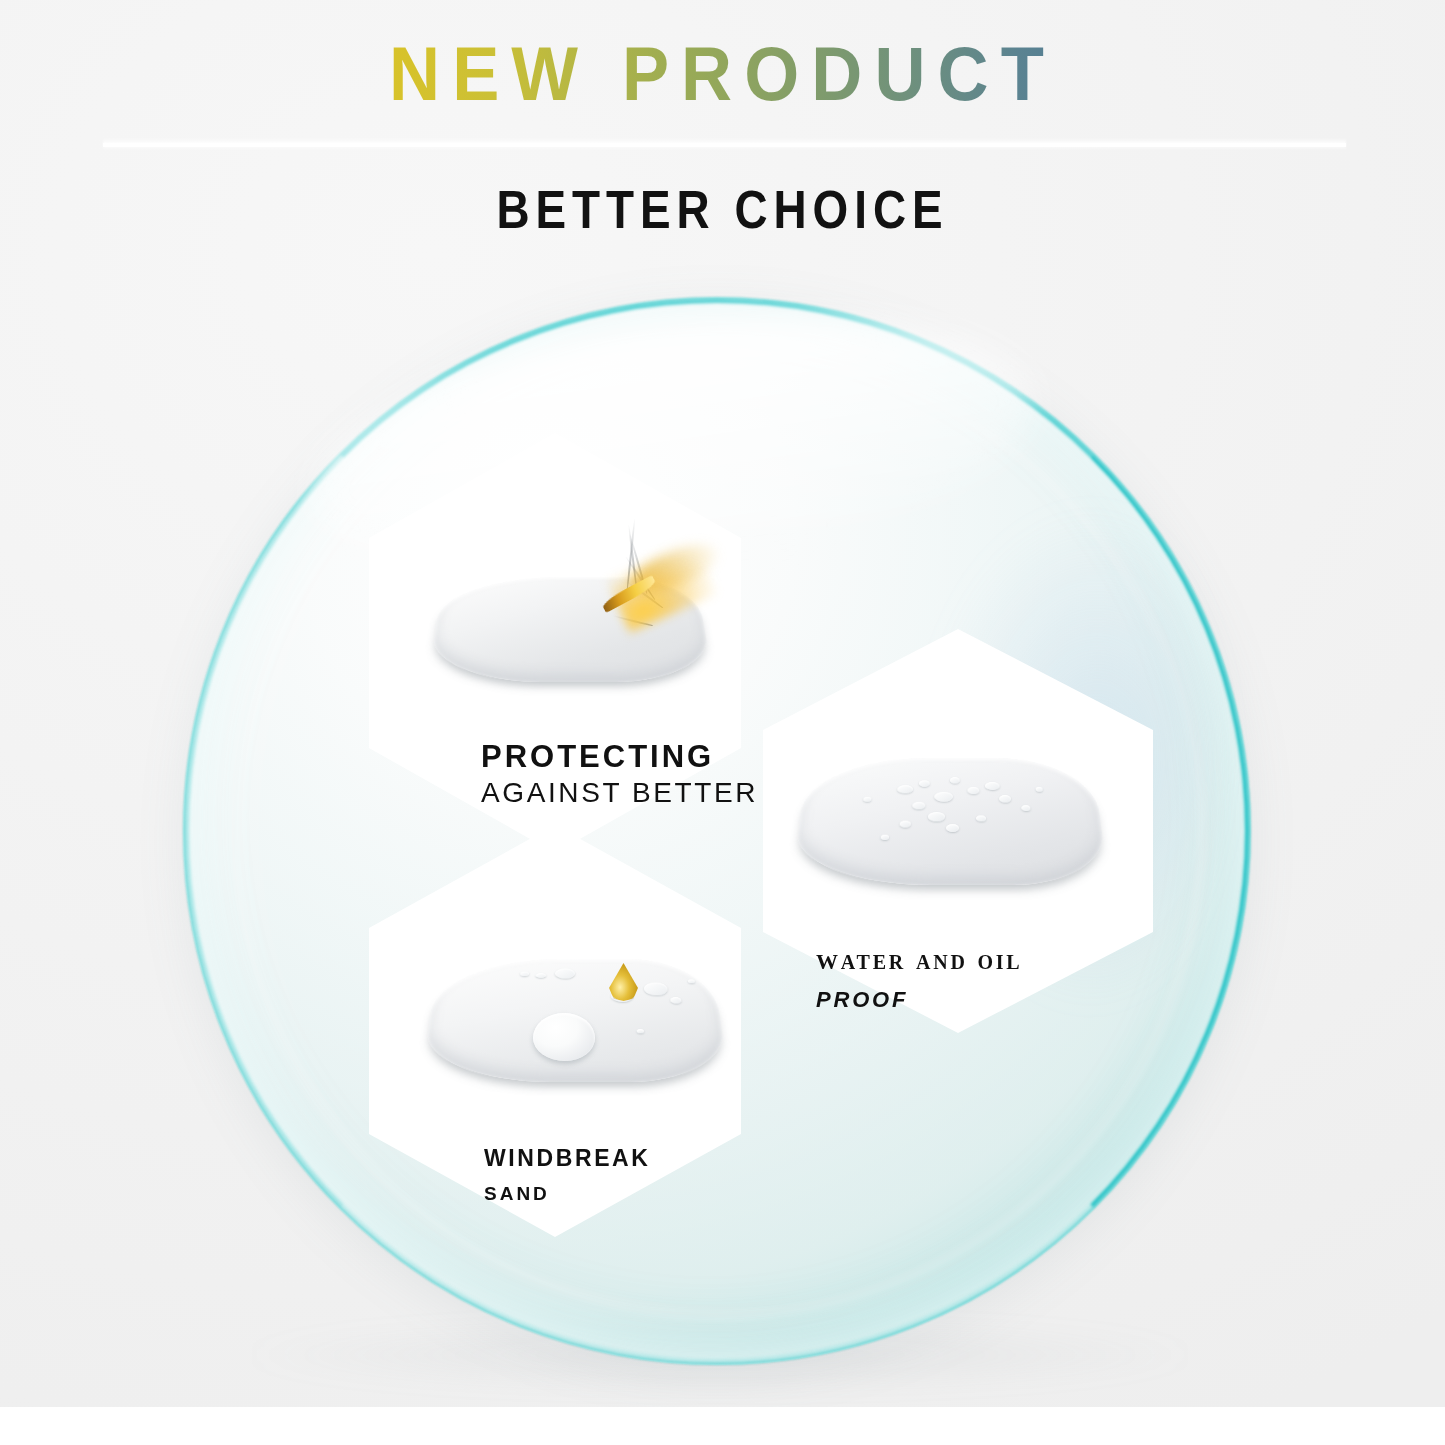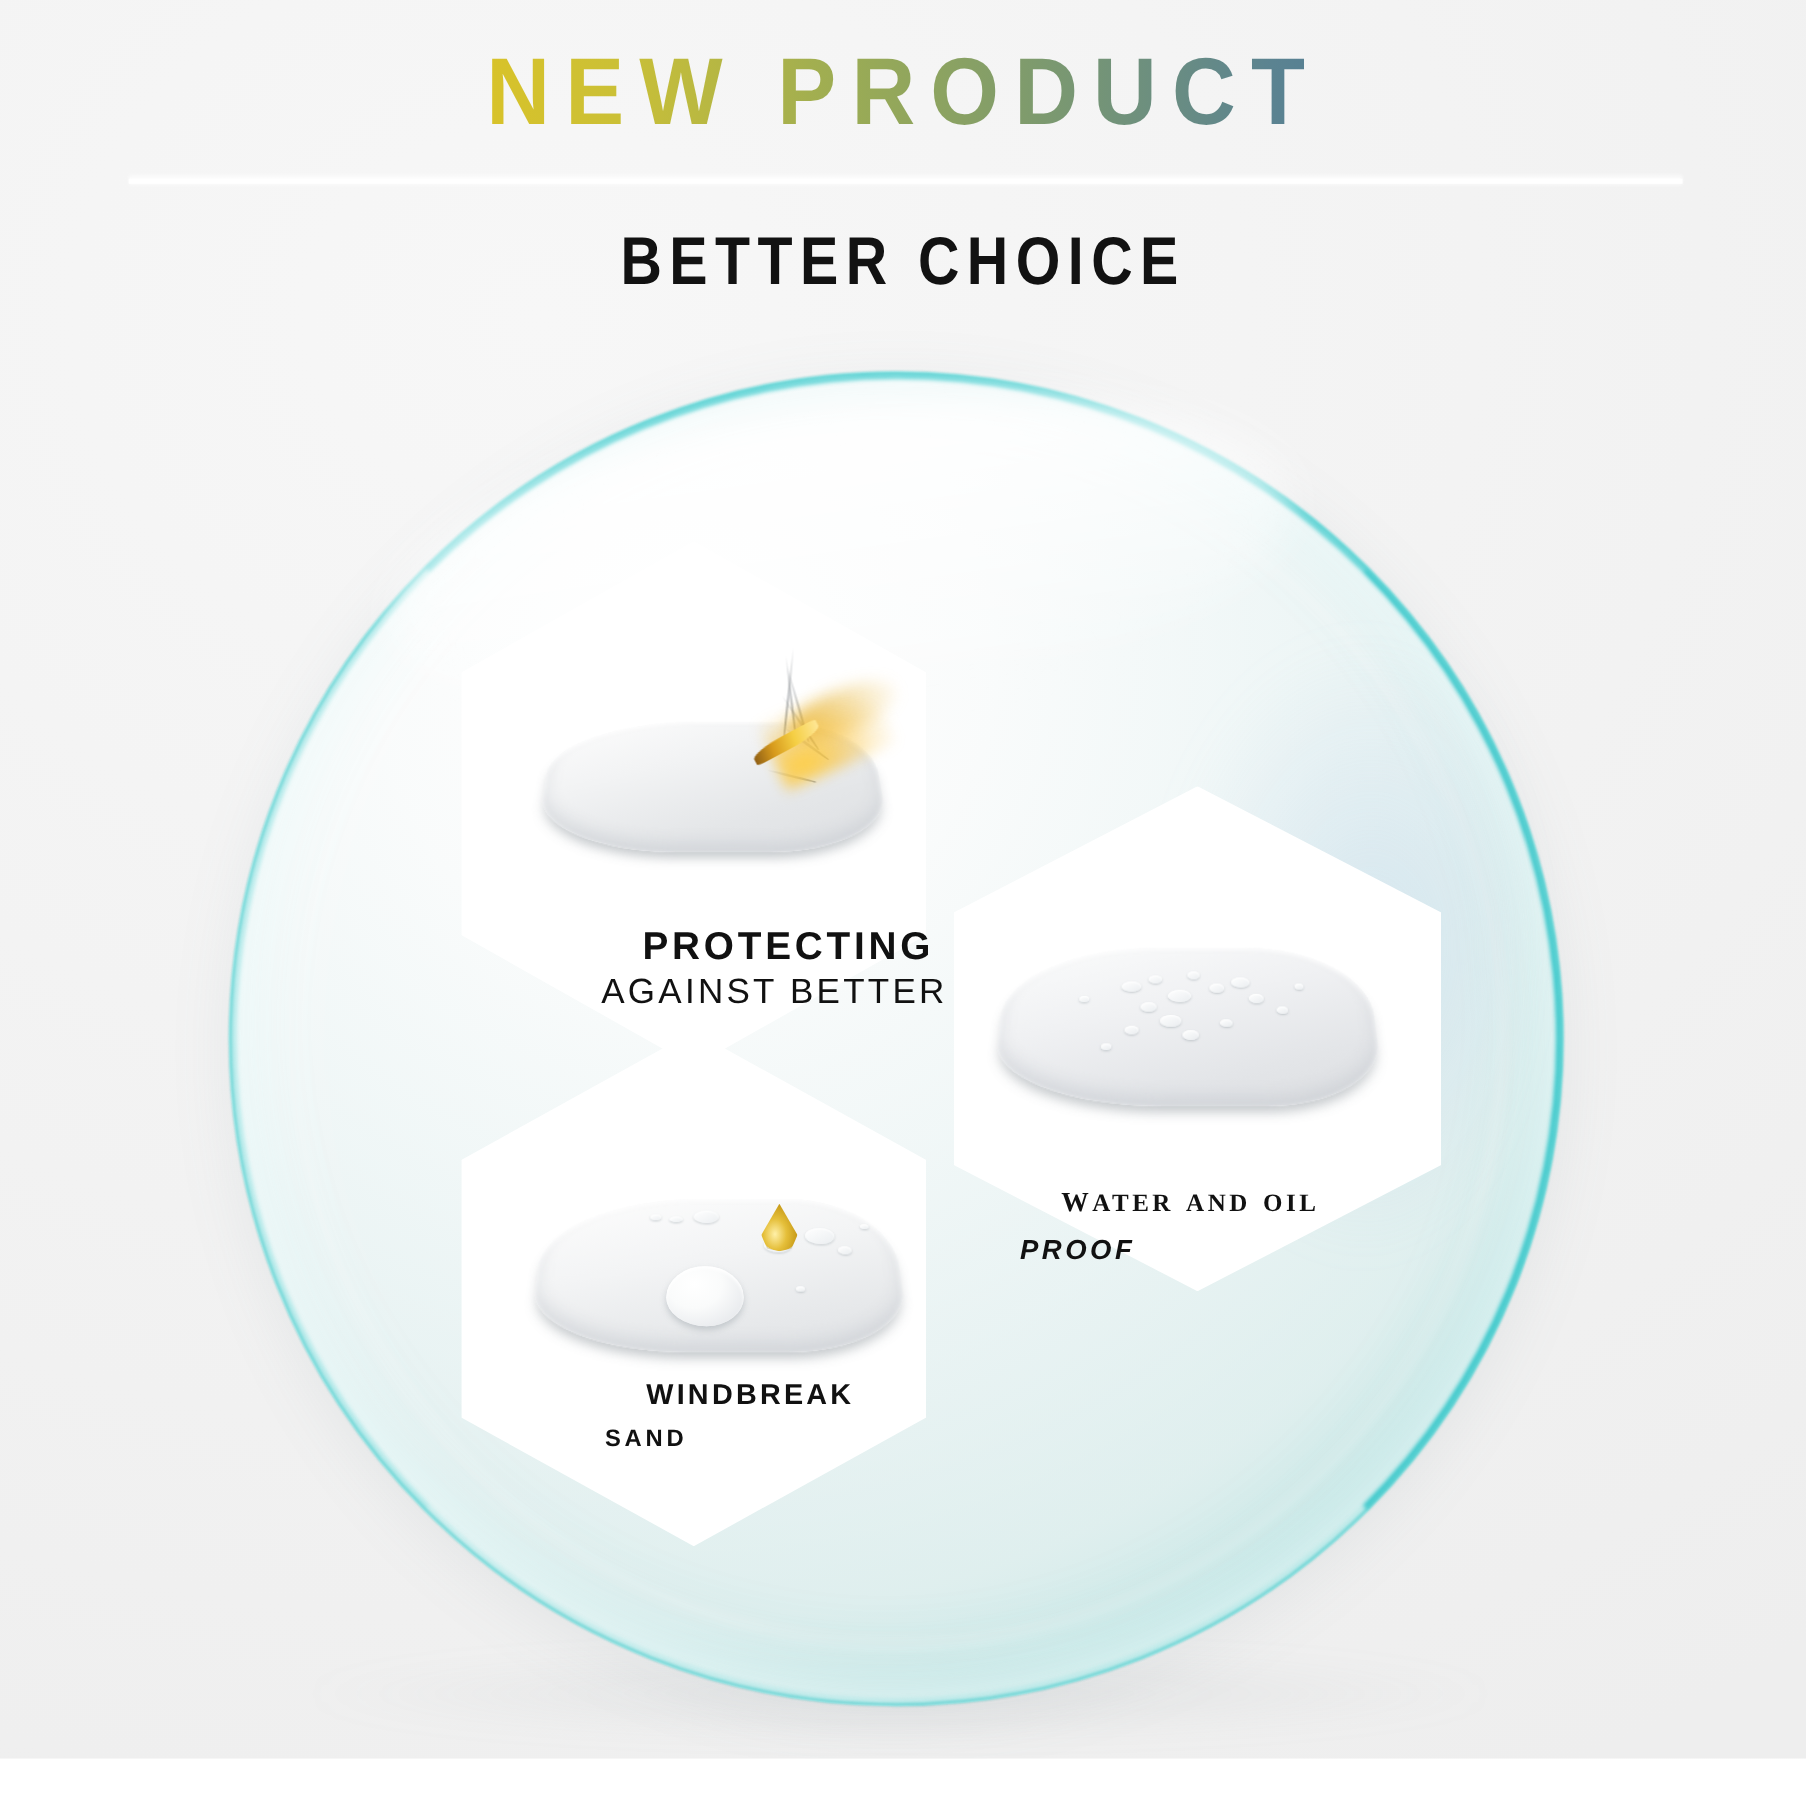--- a/index.html
+++ b/index.html
@@ -185,36 +185,36 @@
   .hex-1 { left: 369px; top: 433px;  width: 372px; height: 420px; }
   .hex-2 { left: 763px; top: 629px;  width: 390px; height: 404px; }
   .hex-3 { left: 369px; top: 825px;  width: 372px; height: 412px; }
 
   .hex-label {
     position: absolute;
     color: #111111;
     line-height: 1.22;
     white-space: nowrap;
   }
-  .hex-label .l1 { display: block; margin-left: 33px; }
+  .hex-label .l1 { display: block; }
   .hex-label .l2 { display: block; }
 
   
   .lab-1 { left: 481px; top: 738px; }
   .lab-1 .l1 { font-size: 31px; font-weight: 600; letter-spacing: 3.0px; }
   .lab-1 .l2 { font-size: 28px; font-weight: 500; letter-spacing: 2.6px; }
 
   
   .lab-2 { left: 816px; top: 940px; }
   .lab-2 .l1 { font-size: 28px; font-weight: 600; letter-spacing: 2.8px; font-variant: small-caps; text-transform: lowercase; font-family: Liberation Serif, serif; }
   .lab-2 .l1::first-letter { font-size: 31px; }
   .lab-2 .l2 { font-size: 31px; font-weight: 600; letter-spacing: 2.8px; font-variant: small-caps; text-transform: lowercase; font-style: italic; }
 
   
-  .lab-3 { left: 484px; top: 1092px; }
+  .lab-3 { left: 484px; top: 1135px; }
   .lab-3 .l1 { font-size: 33px; font-weight: 600; letter-spacing: 2.6px; font-variant: small-caps; text-transform: lowercase; }
   .lab-3 .l2 { font-size: 27px; font-weight: 700; letter-spacing: 3.0px; font-variant: small-caps; text-transform: lowercase; }
 
   
   .lens {
     position: absolute;
     background: linear-gradient(160deg, #fdfdfd 0%, #f2f3f4 35%, #e4e6e8 70%, #dddfe2 100%);
     border-radius: 46% 30% 34% 40% / 44% 44% 40% 40%;
     box-shadow:
       0 8px 10px -3px rgba(90,100,110,0.35),

